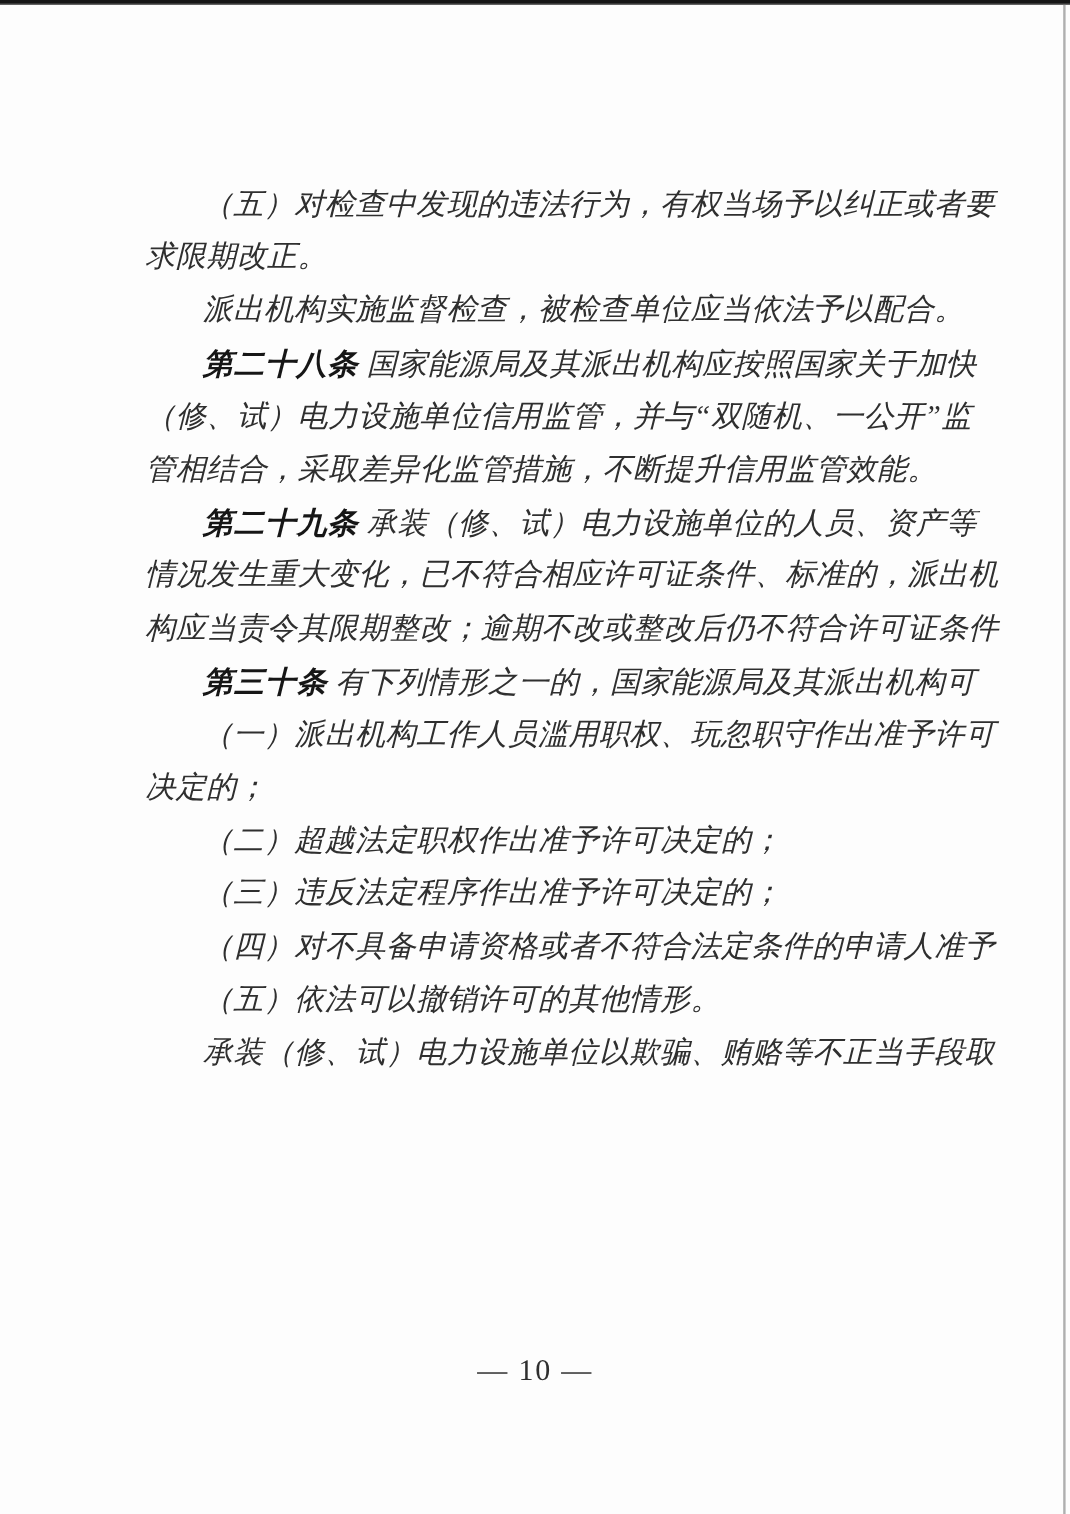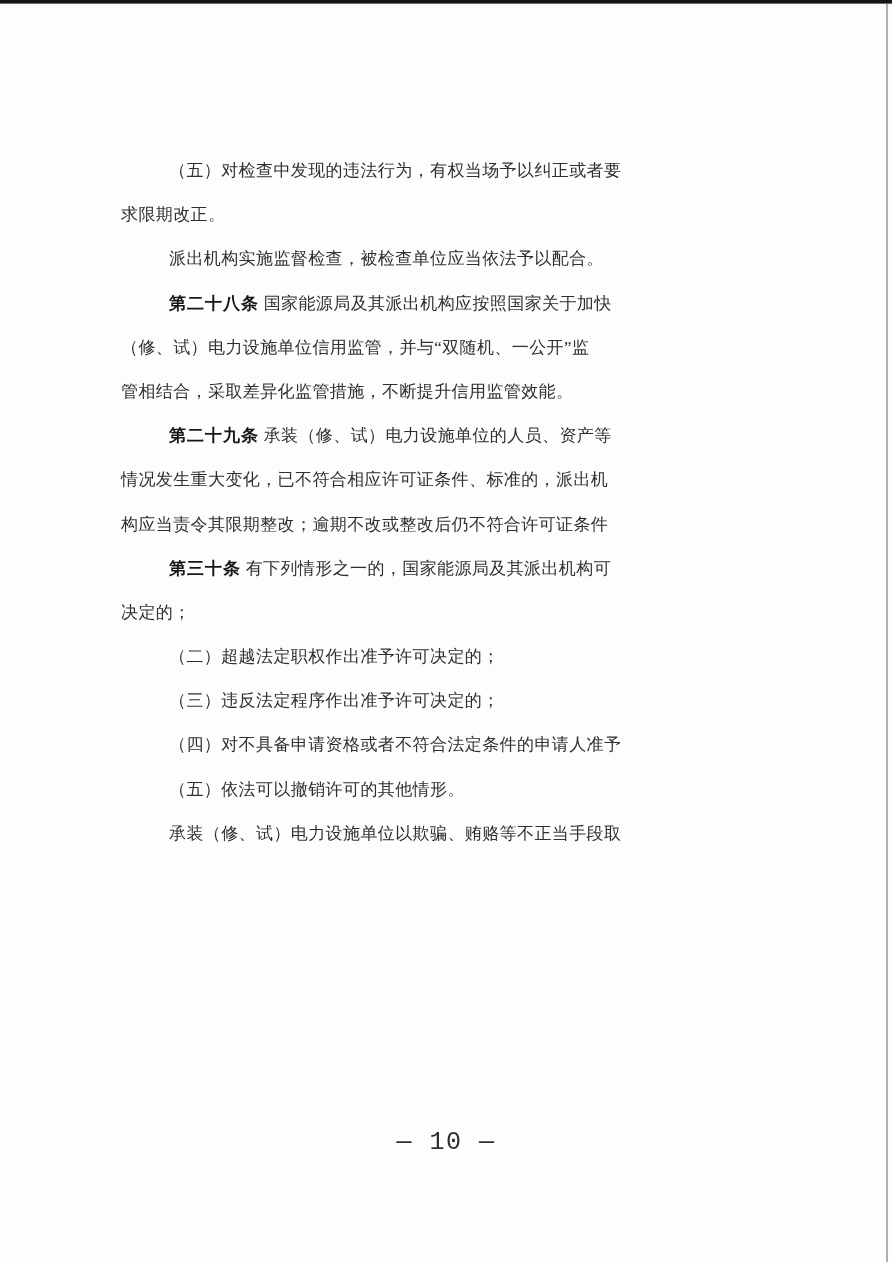--- a/index.html
+++ b/index.html
@@ -30,44 +30,44 @@
     opacity: .75;
   }
   .text-body {
     position: absolute;
     left: 121px; top: 149px;
     width: 714px;
   }
   .line {
     height: 44.2px;
     line-height: 44.2px;
-    font-size: 17px;
+    font-size: 25px;
     letter-spacing: 0.4px;
     color: var(--text);
     white-space: nowrap;
     overflow: visible;
+    font-style: italic;
   }
   .line.indent { padding-left: 48px; }
   .term {
     font-family: "Liberation Sans", "DejaVu Sans", sans-serif;
     font-weight: 700;
     color: var(--term);
     letter-spacing: 1px;
   }
   .footer {
     position: absolute;
     top: 1120px; left: 0;
     width: 892px;
     height: 45px;
     line-height: 45px;
     text-align: center;
     font-size: 25px;
     letter-spacing: 1.5px;
     color: var(--text);
-    font-family: Liberation Mono, monospace;
   }
 </style>
 </head>
 <body>
 
 <div class="top-edge"></div>
 <div class="right-edge"></div>
 
 <div class="text-body">
     <div class="line indent">
@@ -103,20 +103,24 @@
     <span class="text">情况发生重大变化，已不符合相应许可证条件、标准的，派出机</span>
   </div>
     <div class="line">
     
     <span class="text">构应当责令其限期整改；逾期不改或整改后仍不符合许可证条件</span>
   </div>
     <div class="line indent">
     <span class="term">第三十条</span>
     <span class="text">有下列情形之一的，国家能源局及其派出机构可</span>
   </div>
+    <div class="line indent">
+    
+    <span class="text">（一）派出机构工作人员滥用职权、玩忽职守作出准予许可</span>
+  </div>
     <div class="line">
     
     <span class="text">决定的；</span>
   </div>
     <div class="line indent">
     
     <span class="text">（二）超越法定职权作出准予许可决定的；</span>
   </div>
     <div class="line indent">
     

